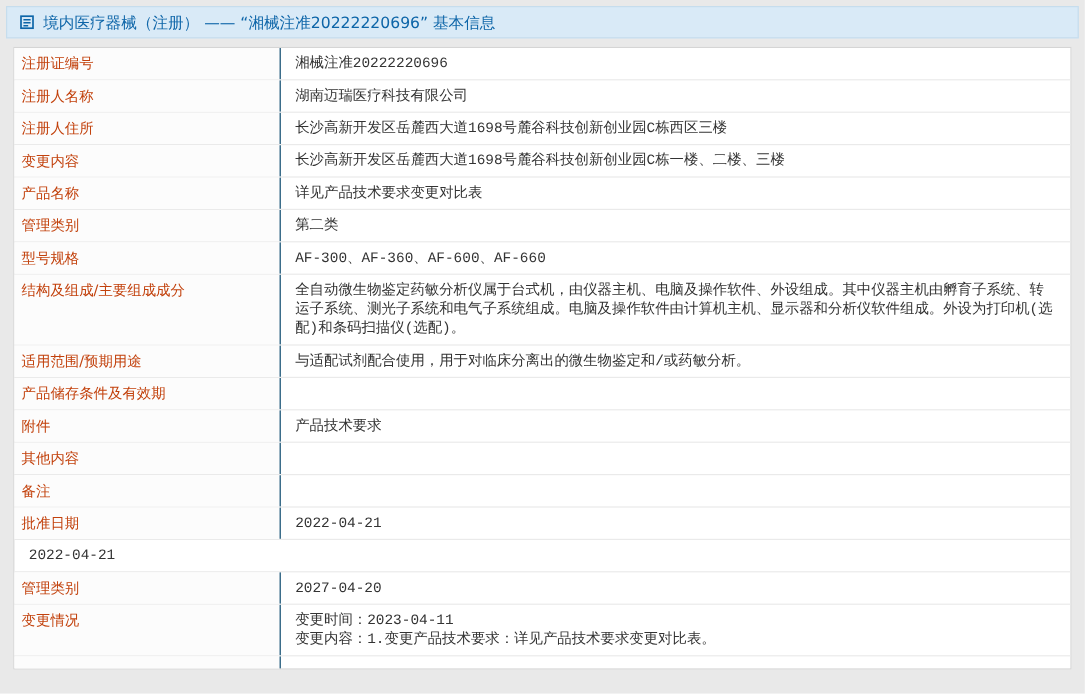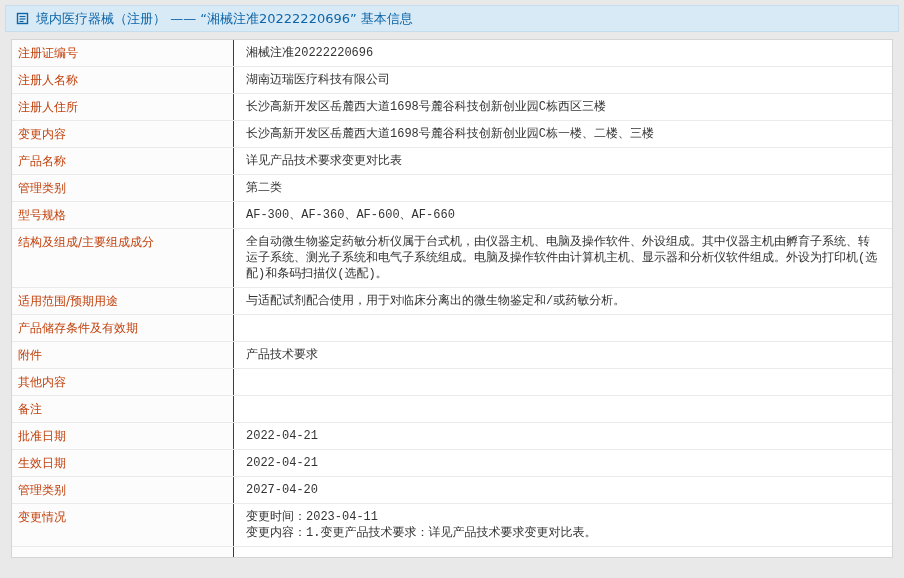--- a/index.html
+++ b/index.html
@@ -132,21 +132,20 @@
       <div class="cell-value"></div>
     </div>
 
 
     <div class="row">
       <div class="cell-label">批准日期</div>
       <div class="cell-value">2022-04-21</div>
     </div>
 
     <div class="row">
-      <div class="cell-label">生效日期</div>
       <div class="cell-value">2022-04-21</div>
     </div>
 
     <div class="row">
       <div class="cell-label">管理类别</div>
       <div class="cell-value">2027-04-20</div>
     </div>
 
     <div class="row">
       <div class="cell-label">变更情况</div>

